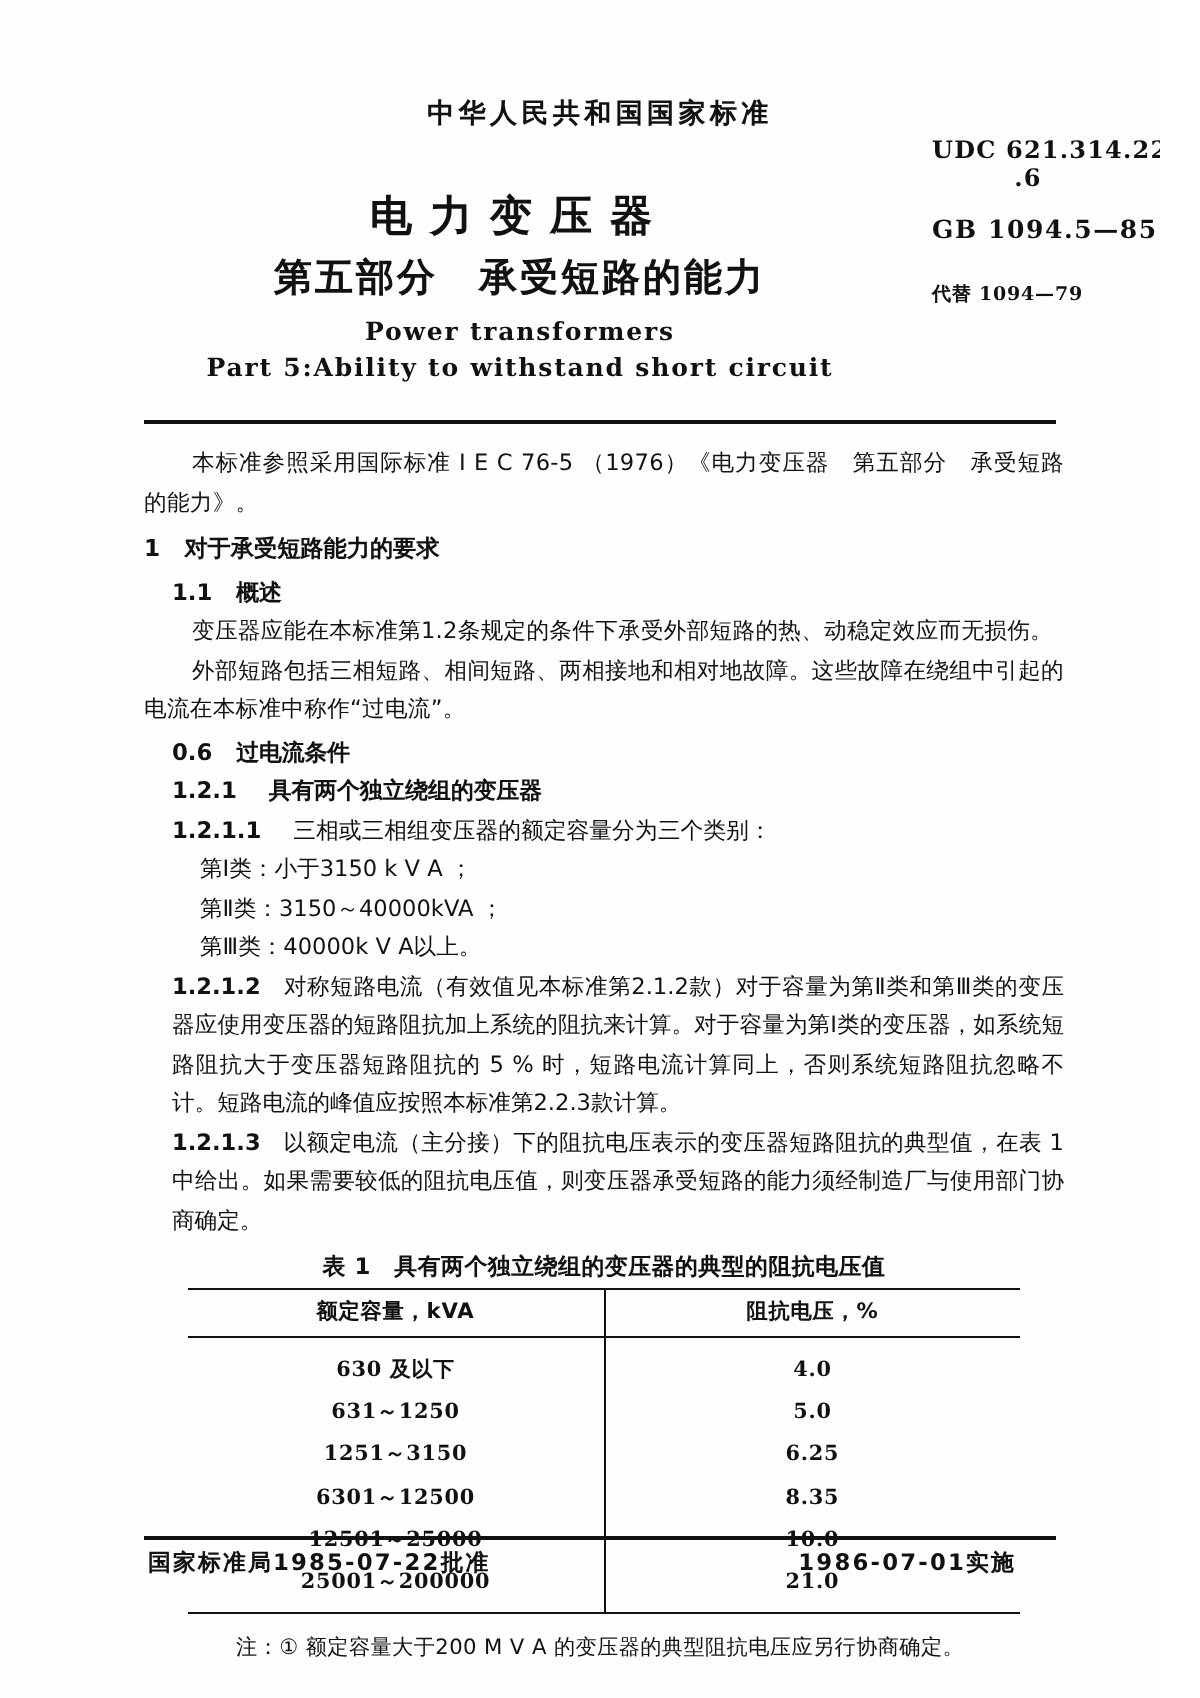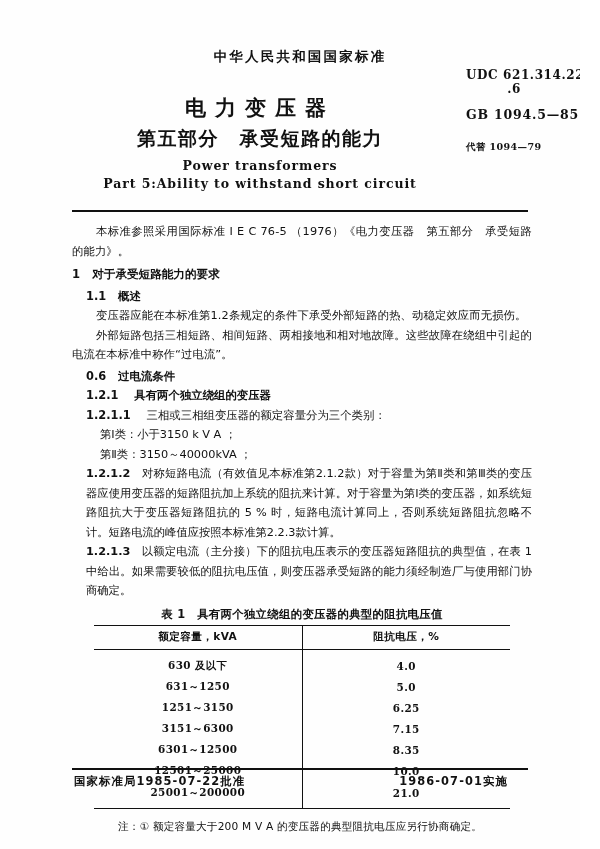--- a/index.html
+++ b/index.html
@@ -303,20 +303,21 @@
       &nbsp;&nbsp;&nbsp;<span>具有两个独立绕组的变压器</span>
     </div>
 
     <div class="h3">
       <span>1.2.1.1</span>
       &nbsp;&nbsp;&nbsp;<span style="font-weight:normal">三相或三相组变压器的额定容量分为三个类别：</span>
     </div>
 
     <p class="class-line">第Ⅰ类：小于3150 k V A ；</p>
     <p class="class-line">第Ⅱ类：3150～40000kVA ；</p>
+    <p class="class-line">第Ⅲ类：40000k V A以上。</p>
 
     <p class="clause-run">
       <span class="cnum">1.2.1.2</span>
       &nbsp;&nbsp;<span>对称短路电流（有效值见本标准第2.1.2款）对于容量为第Ⅱ类和第Ⅲ类的变压器应使用变压器的短路阻抗加上系统的阻抗来计算。对于容量为第Ⅰ类的变压器，如系统短路阻抗大于变压器短路阻抗的 5 % 时，短路电流计算同上，否则系统短路阻抗忽略不计。短路电流的峰值应按照本标准第2.2.3款计算。</span>
     </p>
 
     <p class="clause-run">
       <span class="cnum">1.2.1.3</span>
       &nbsp;&nbsp;<span>以额定电流（主分接）下的阻抗电压表示的变压器短路阻抗的典型值，在表 1 中给出。如果需要较低的阻抗电压值，则变压器承受短路的能力须经制造厂与使用部门协商确定。</span>
     </p>
@@ -335,24 +336,20 @@
           <td class="c1">630 及以下</td>
           <td class="c2">4.0</td>
         </tr>
         <tr>
           <td class="c1">631～1250</td>
           <td class="c2">5.0</td>
         </tr>
         <tr>
           <td class="c1">1251～3150</td>
           <td class="c2">6.25</td>
-        </tr>
-        <tr>
-          <td class="c1">3151～6300</td>
-          <td class="c2">7.15</td>
         </tr>
         <tr>
           <td class="c1">6301～12500</td>
           <td class="c2">8.35</td>
         </tr>
         <tr>
           <td class="c1">12501～25000</td>
           <td class="c2">10.0</td>
         </tr>
         <tr>

